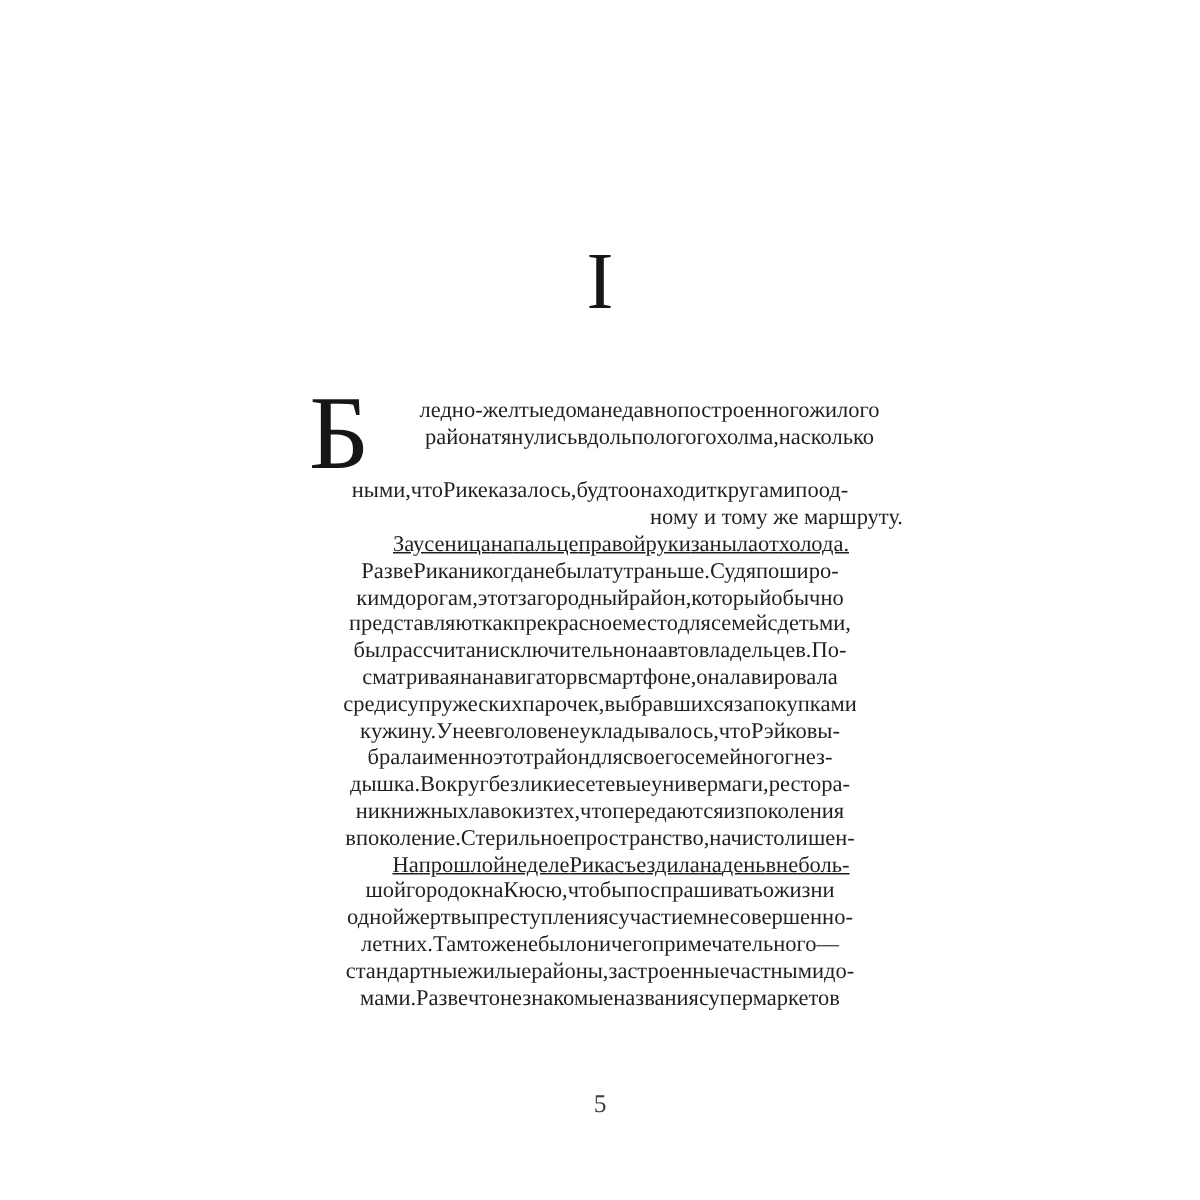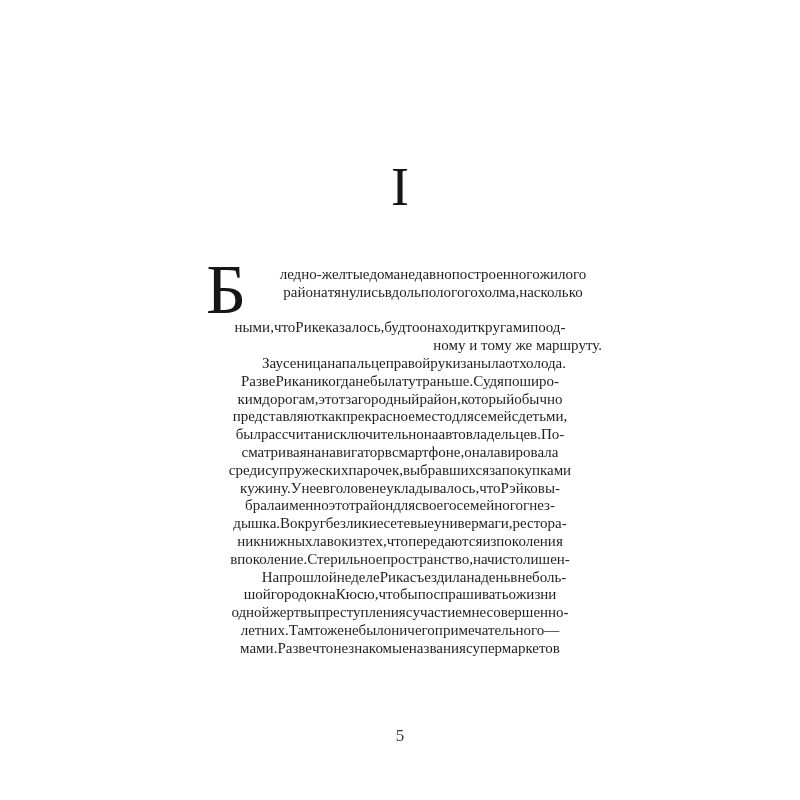--- a/index.html
+++ b/index.html
@@ -43,21 +43,21 @@
     color: #161616;
     overflow: visible;
   }
   .beside { flex: 1; min-width: 0; }
   .jline {
     display: flex;
     justify-content: center;
     height: 17.8px;
   }
   .jline span { white-space: nowrap; }
-  .indent { padding-left: 28px; }
+  .indent { padding-left: 28px; text-decoration: underline; }
   .lastline {
     text-align: right;
     height: 17.8px;
     margin-left: 24px;
   }
   .page-number {
     position: absolute;
     top: 726px;
     left: 0;
     width: 100%;
@@ -264,20 +264,28 @@
           <span>летних.</span>
           <span>Там</span>
           <span>тоже</span>
           <span>не</span>
           <span>было</span>
           <span>ничего</span>
           <span>примечательного</span>
           <span>—</span>
         </div>
       <div class="jline">
+          <span>стандартные</span>
+          <span>жилые</span>
+          <span>районы,</span>
+          <span>застроенные</span>
+          <span>частными</span>
+          <span>до-</span>
+        </div>
+      <div class="jline">
           <span>мами.</span>
           <span>Разве</span>
           <span>что</span>
           <span>незнакомые</span>
           <span>названия</span>
           <span>супермаркетов</span>
         </div>
     </div>
 
   </div>

